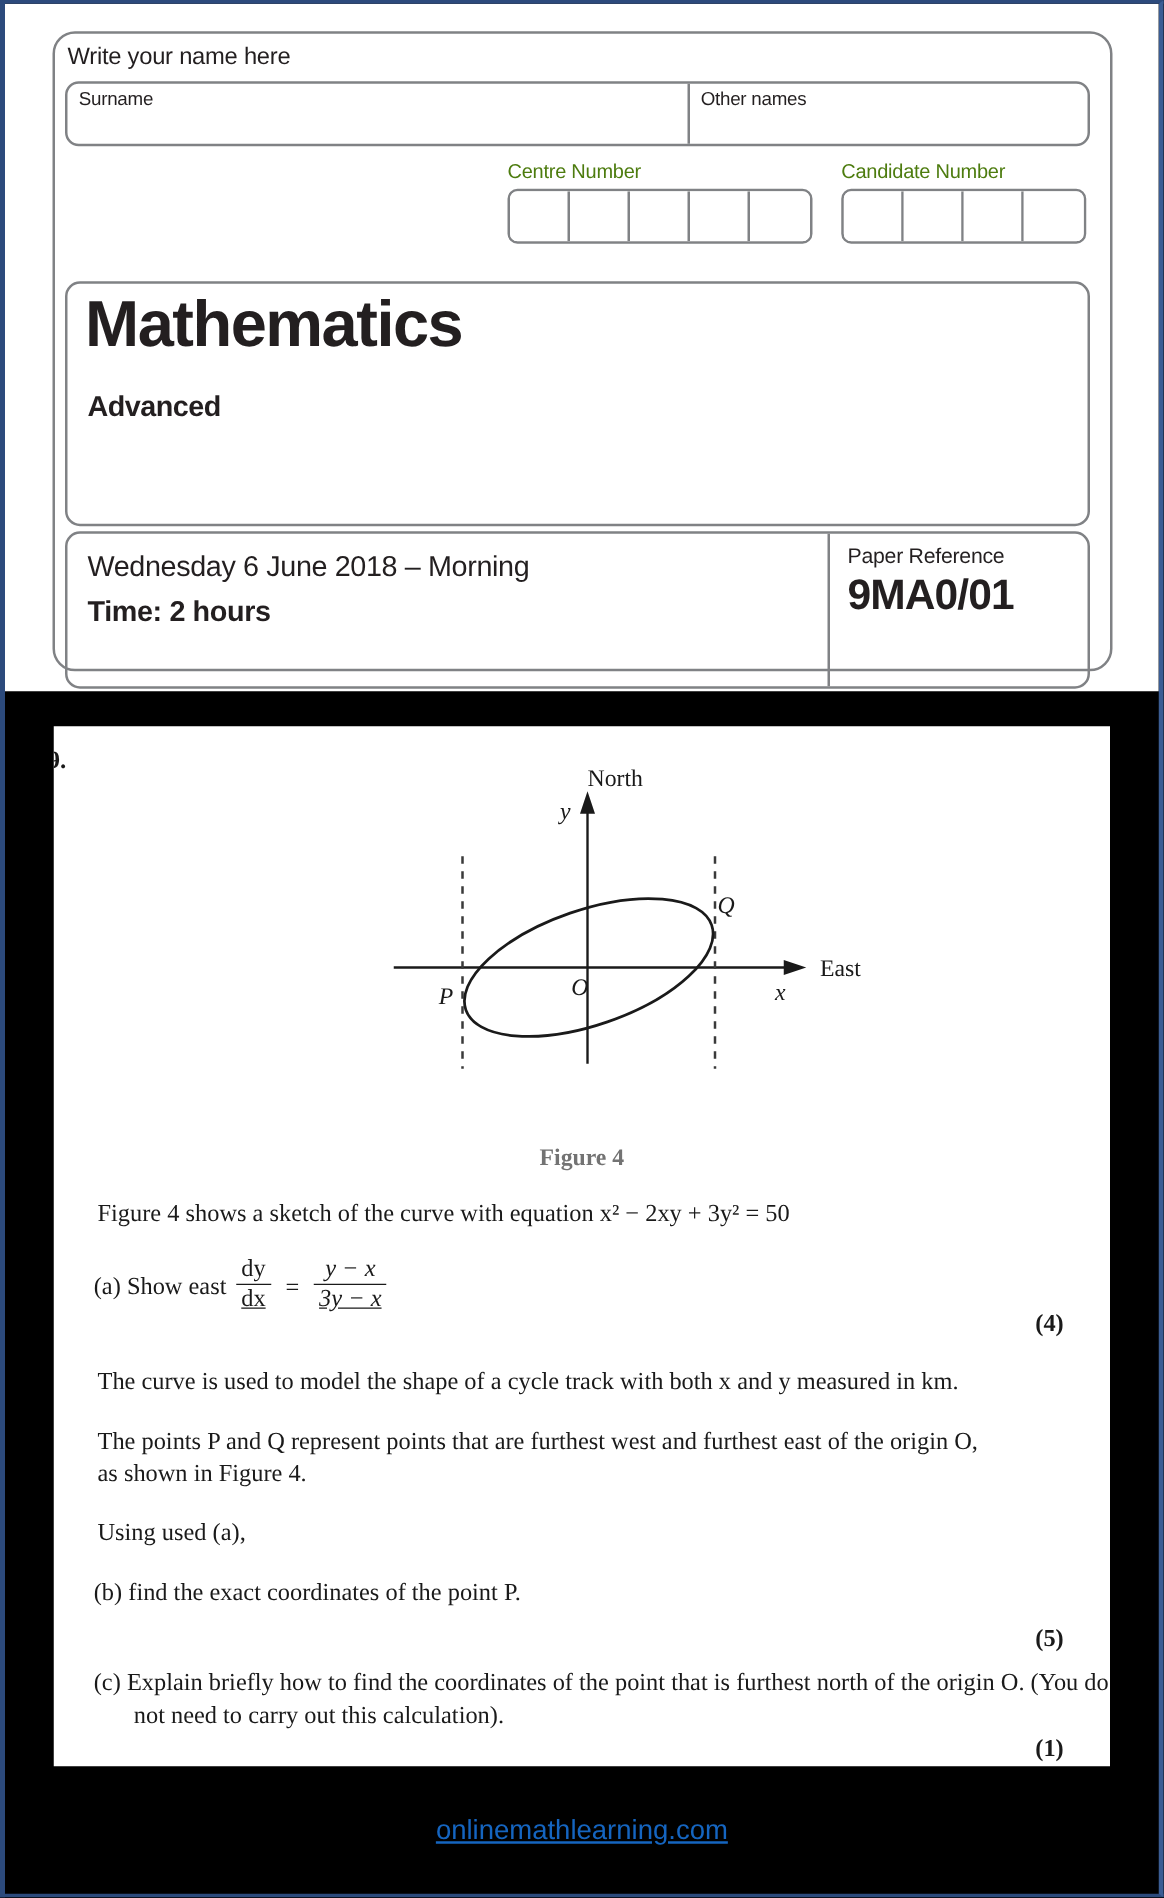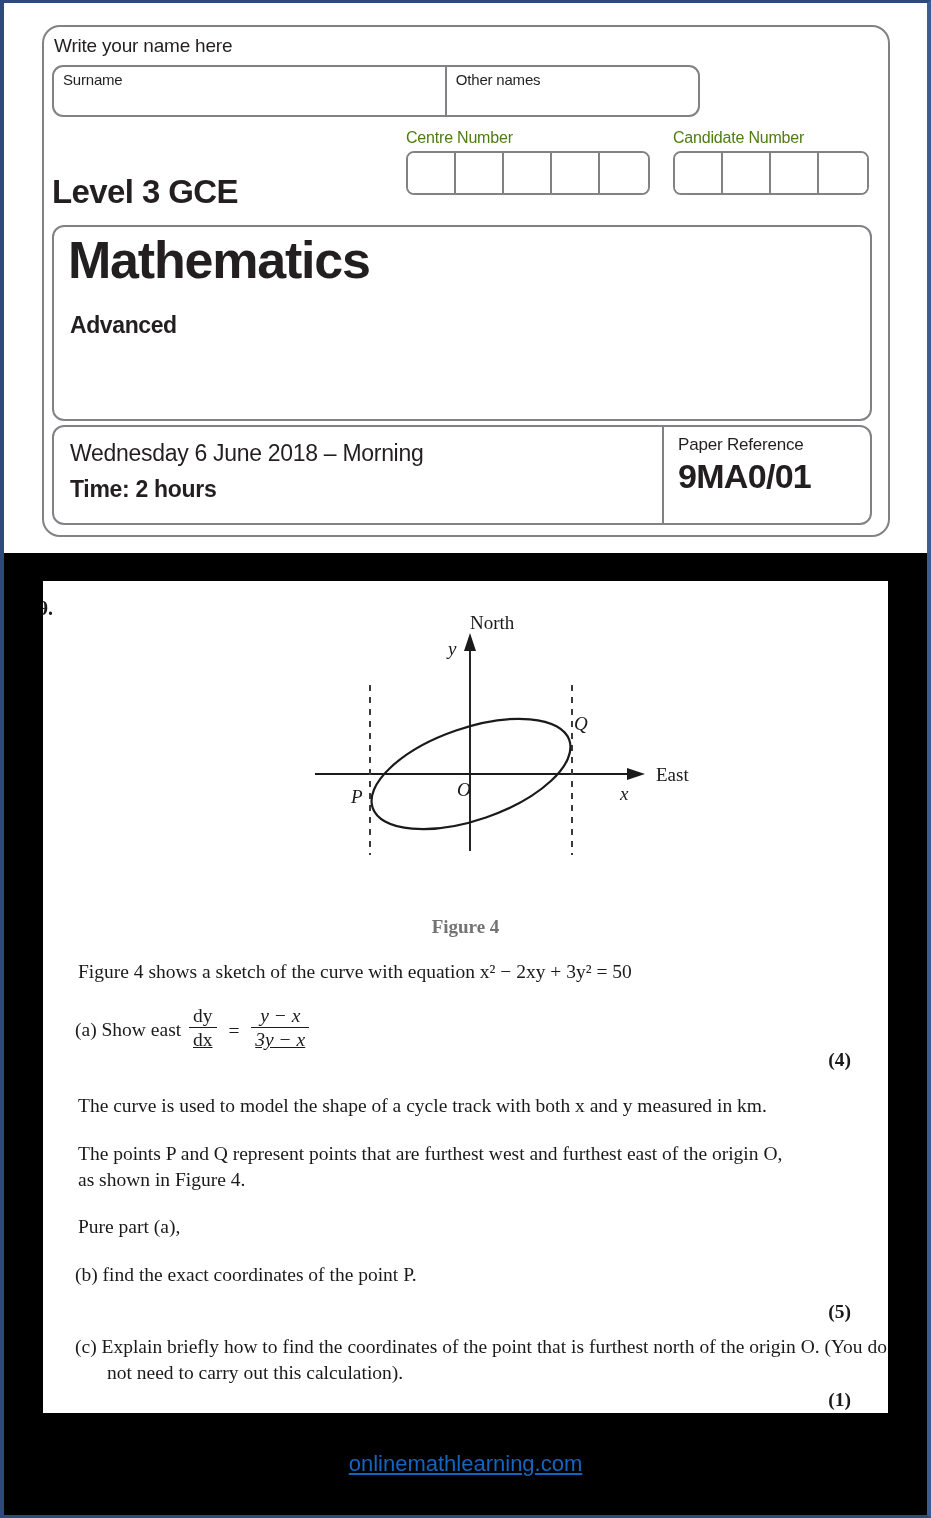--- a/index.html
+++ b/index.html
@@ -49,21 +49,21 @@
     position: absolute;
     left: 10px; top: 8px;
     font-size: 19px;
     color: #231f20;
     font-family: "Liberation Sans", sans-serif;
     letter-spacing: -0.2px;
   }
   .name-box {
     position: absolute;
     left: 8px; top: 38px;
-    width: 648px;
+    width: 820px;
     height: 52px;
     border: 2.5px solid #808285;
     border-radius: 11px;
     box-sizing: border-box;
     display: flex;
   }
   .name-cell {
     position: relative;
     height: 100%;
     box-sizing: border-box;
@@ -159,21 +159,21 @@
     font-weight: bold;
     color: #231f20;
     letter-spacing: -0.4px;
     line-height: 1.1;
   }
 
   .date-box {
     position: absolute;
     left: 8px; top: 398px;
     width: 820px;
-    height: 100px;
+    height: 126px;
     border: 2.5px solid #808285;
     border-radius: 12px;
     box-sizing: border-box;
     display: flex;
   }
   .date-left {
     position: relative;
     width: 610px;
     height: 100%;
     border-right: 2.5px solid #808285;
@@ -313,21 +313,20 @@
 
       <div class="name-box">
         <div class="name-cell surname">
           <span class="name-cell-label">Surname</span>
         </div>
         <div class="name-cell other">
           <span class="name-cell-label">Other names</span>
         </div>
       </div>
 
-      <div class="brand-line2">Level 3 GCE</div>
 
       <div class="numgroup centre">
         <div class="numgroup-label">Centre Number</div>
         <div class="numboxes">
           <div class="numbox"></div>
           <div class="numbox"></div>
           <div class="numbox"></div>
           <div class="numbox"></div>
           <div class="numbox"></div>
         </div>
@@ -414,21 +413,21 @@
           <span class="den">3y − x</span>
         </span>
       </div>
 
       <div class="para m-4">(4)</div>
 
       <div class="para p-model">The curve is used to model the shape of a cycle track with both x and y measured in km.</div>
 
       <div class="para p-pq">The points P and Q represent points that are furthest west and furthest east of the origin O, as shown in Figure 4.</div>
 
-      <div class="para p-using">Pure part (a),</div>
+      <div class="para p-using">Using used (a),</div>
 
       <div class="para p-b hang">(b)  find the exact coordinates of the point P.</div>
 
       <div class="para m-5">(5)</div>
 
       <div class="para p-c hang">(c)  Explain briefly how to find the coordinates of the point that is furthest north of the origin O.  (You do not need to carry out this calculation).</div>
 
       <div class="para m-1">(1)</div>
 
     </div>

